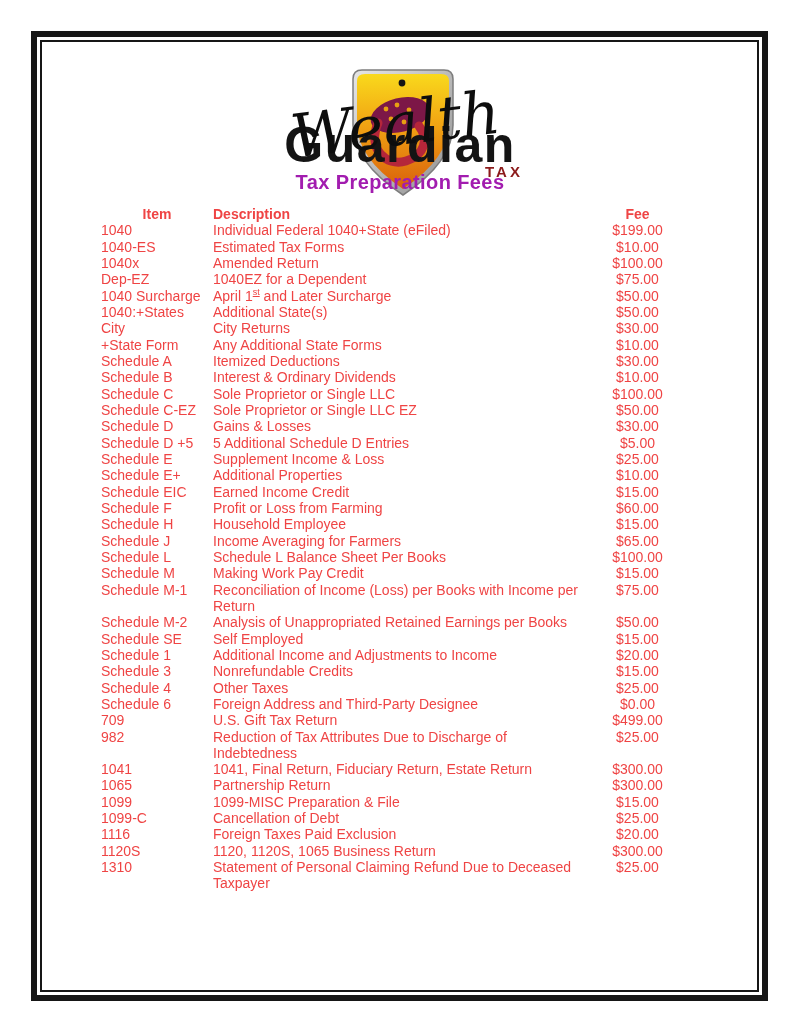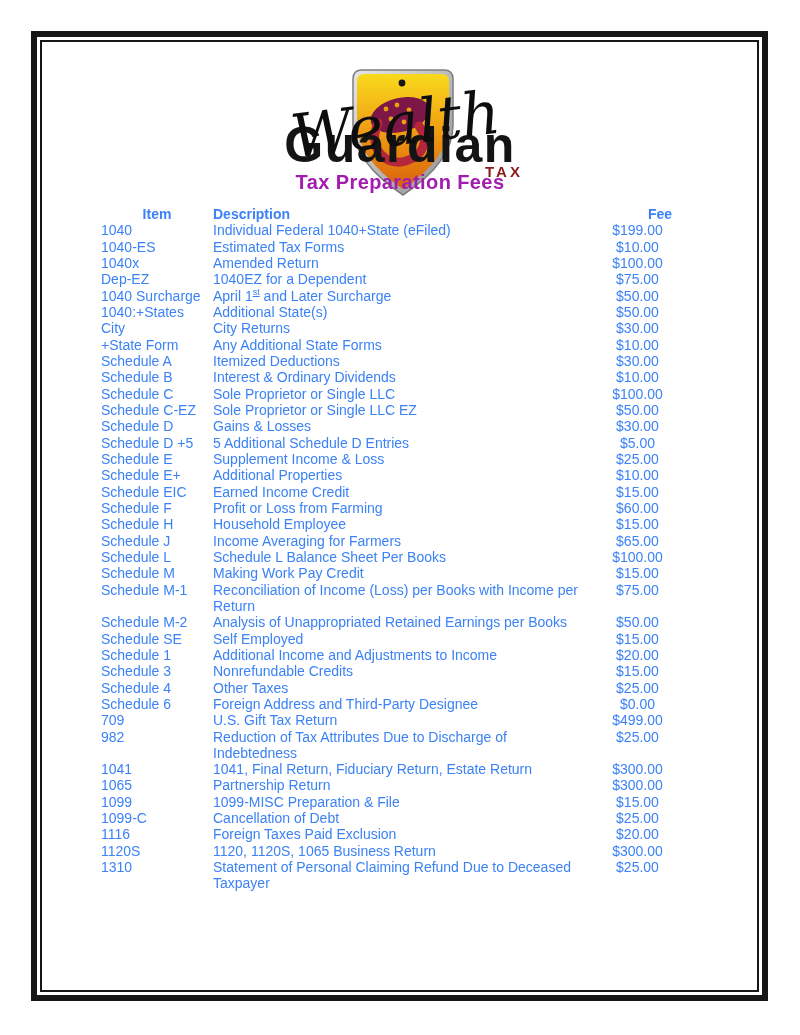--- a/index.html
+++ b/index.html
@@ -31,30 +31,30 @@
     position: absolute; left: 0; top: 171px; width: 800px;
     text-align: center;
     font-size: 20px; font-weight: bold; letter-spacing: 0.4px;
     color: #a21caf;
   }
   table.fee-table {
     position: absolute; left: 101px; top: 206px;
     width: 571px;
     border-collapse: collapse; table-layout: fixed;
     font-size: 14px; line-height: 16.33px;
-    color: #3b82f6;
+    color: #ef4444;
   }
   .fee-table th, .fee-table td { padding: 0; vertical-align: top; font-weight: normal; }
   .fee-table th { font-weight: bold; }
   .col-item { width: 112px; }
   .col-desc { width: 390px; }
   .col-fee  { width: 69px; }
   .th-item { text-align: center; }
   .th-desc { text-align: left; padding-left: 44px; }
-  .th-fee  { text-align: right; padding-left: 10px; }
+  .th-fee  { text-align: center; padding-left: 10px; }
   td.cell-desc { white-space: pre-wrap; }
   td.cell-fee  { text-align: center; }
   td.cell-desc sup { font-size: 9px; line-height: 0; vertical-align: super; text-decoration: underline; }
   .guardian-text {
     font-family: "Liberation Sans", sans-serif;
     font-weight: bold; font-size: 50px; letter-spacing: 1.5px;
     fill: #141414;
   }
   .tax-text {
     font-family: "Liberation Sans", sans-serif;

